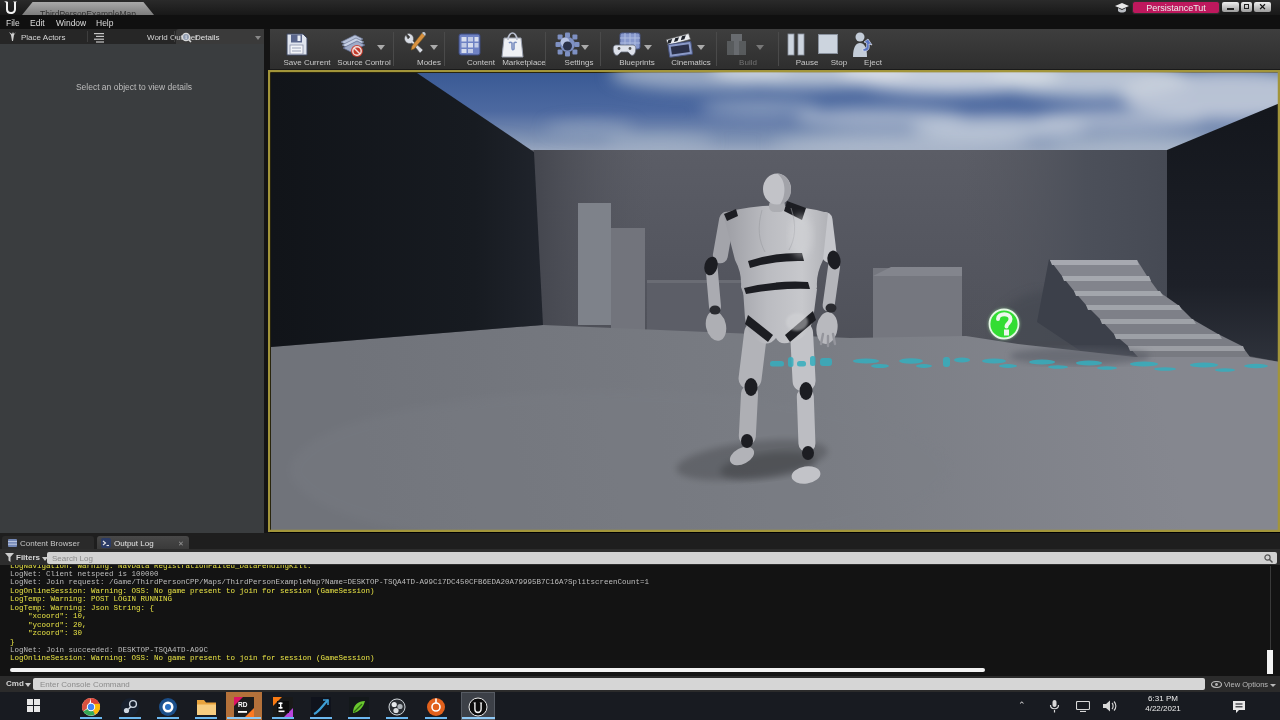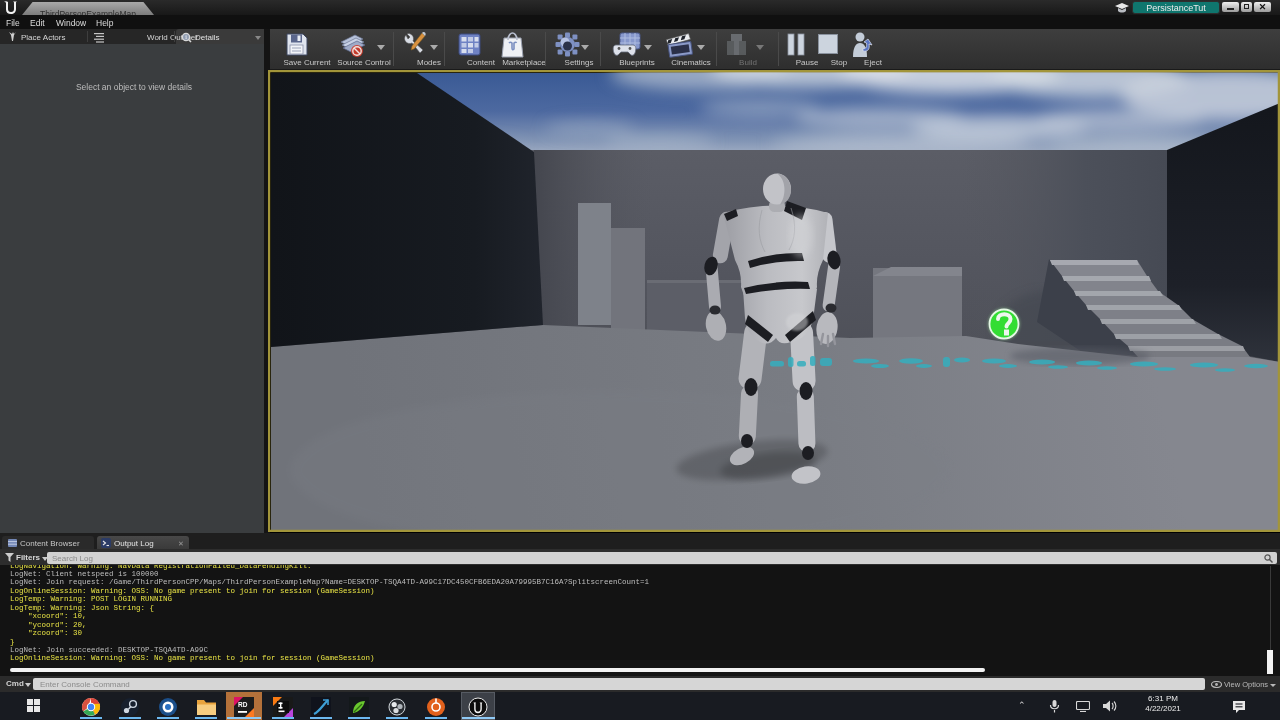--- a/index.html
+++ b/index.html
@@ -19,21 +19,21 @@
   <path d="M2,2 C3,1 5,1 6,2 L6,9 C6,11 7,12 9,12 C11,12 12,11 12,9 L12,3 C12,2 11.5,1.7 11,1.5 L15,1.5 C14.5,1.7 14,2 14,3 L14,9 C14,12 12,14 9,14 C6,14 4,12.5 4,9.5 L4,3 C4,2.4 3,2 2,2 Z" fill="#f2f2f2"></path>
 </svg>
 
 <div class="abs" style="left:22px;top:2px;width:132px;height:13px;background:linear-gradient(#a9a9a9,#7c7c7c);clip-path:polygon(8% 0, 92% 0, 100% 100%, 0 100%);border-radius:3px 3px 0 0;"></div>
 <div class="abs" style="left:25px;top:9px;width:126px;height:28px;color:#2e2e2e;font-size:8.5px;text-align:center;font-weight:normal;">ThirdPersonExampleMap</div>
 
 <svg class="abs" style="left:1114px;top:2px" width="16" height="12" viewBox="0 0 16 12">
   <path d="M1,4 L8,1 L15,4 L8,7 Z" fill="#e8e8e8"></path>
   <path d="M4,6 L4,9 C6,11 10,11 12,9 L12,6 L8,8 Z" fill="#b9bcc2"></path>
 </svg>
-<div class="abs" style="left:1132px;top:1px;width:88px;height:13px;background:#0f766e;border:1px solid #2e2e2e;border-radius:3px;color:#ececec;font-size:9px;text-align:center;line-height:12px;">PersistanceTut</div>
+<div class="abs" style="left:1132px;top:1px;width:88px;height:13px;background:#be185d;border:1px solid #2e2e2e;border-radius:3px;color:#ececec;font-size:9px;text-align:center;line-height:12px;">PersistanceTut</div>
 
 <div class="abs" style="left:1222px;top:2px;width:17px;height:10px;background:linear-gradient(#efefef,#9b9b9b);border-radius:2px;">
     <div class="abs" style="left:5px;top:6px;width:7px;height:2px;background:#222;"></div>
   </div>
 <div class="abs" style="left:1241px;top:2px;width:11px;height:10px;background:linear-gradient(#efefef,#9b9b9b);border-radius:2px;">
     <div class="abs" style="left:2.5px;top:2px;width:5px;height:5px;border:1.5px solid #222;"></div>
   </div>
 <div class="abs" style="left:1254px;top:2px;width:17px;height:10px;background:linear-gradient(#efefef,#9b9b9b);border-radius:2px;color:#111;font-size:9px;font-weight:bold;text-align:center;line-height:10px;">✕</div>
 
 <div class="abs" style="left:0;top:15px;width:1280px;height:14px;background:#101010;"></div>

